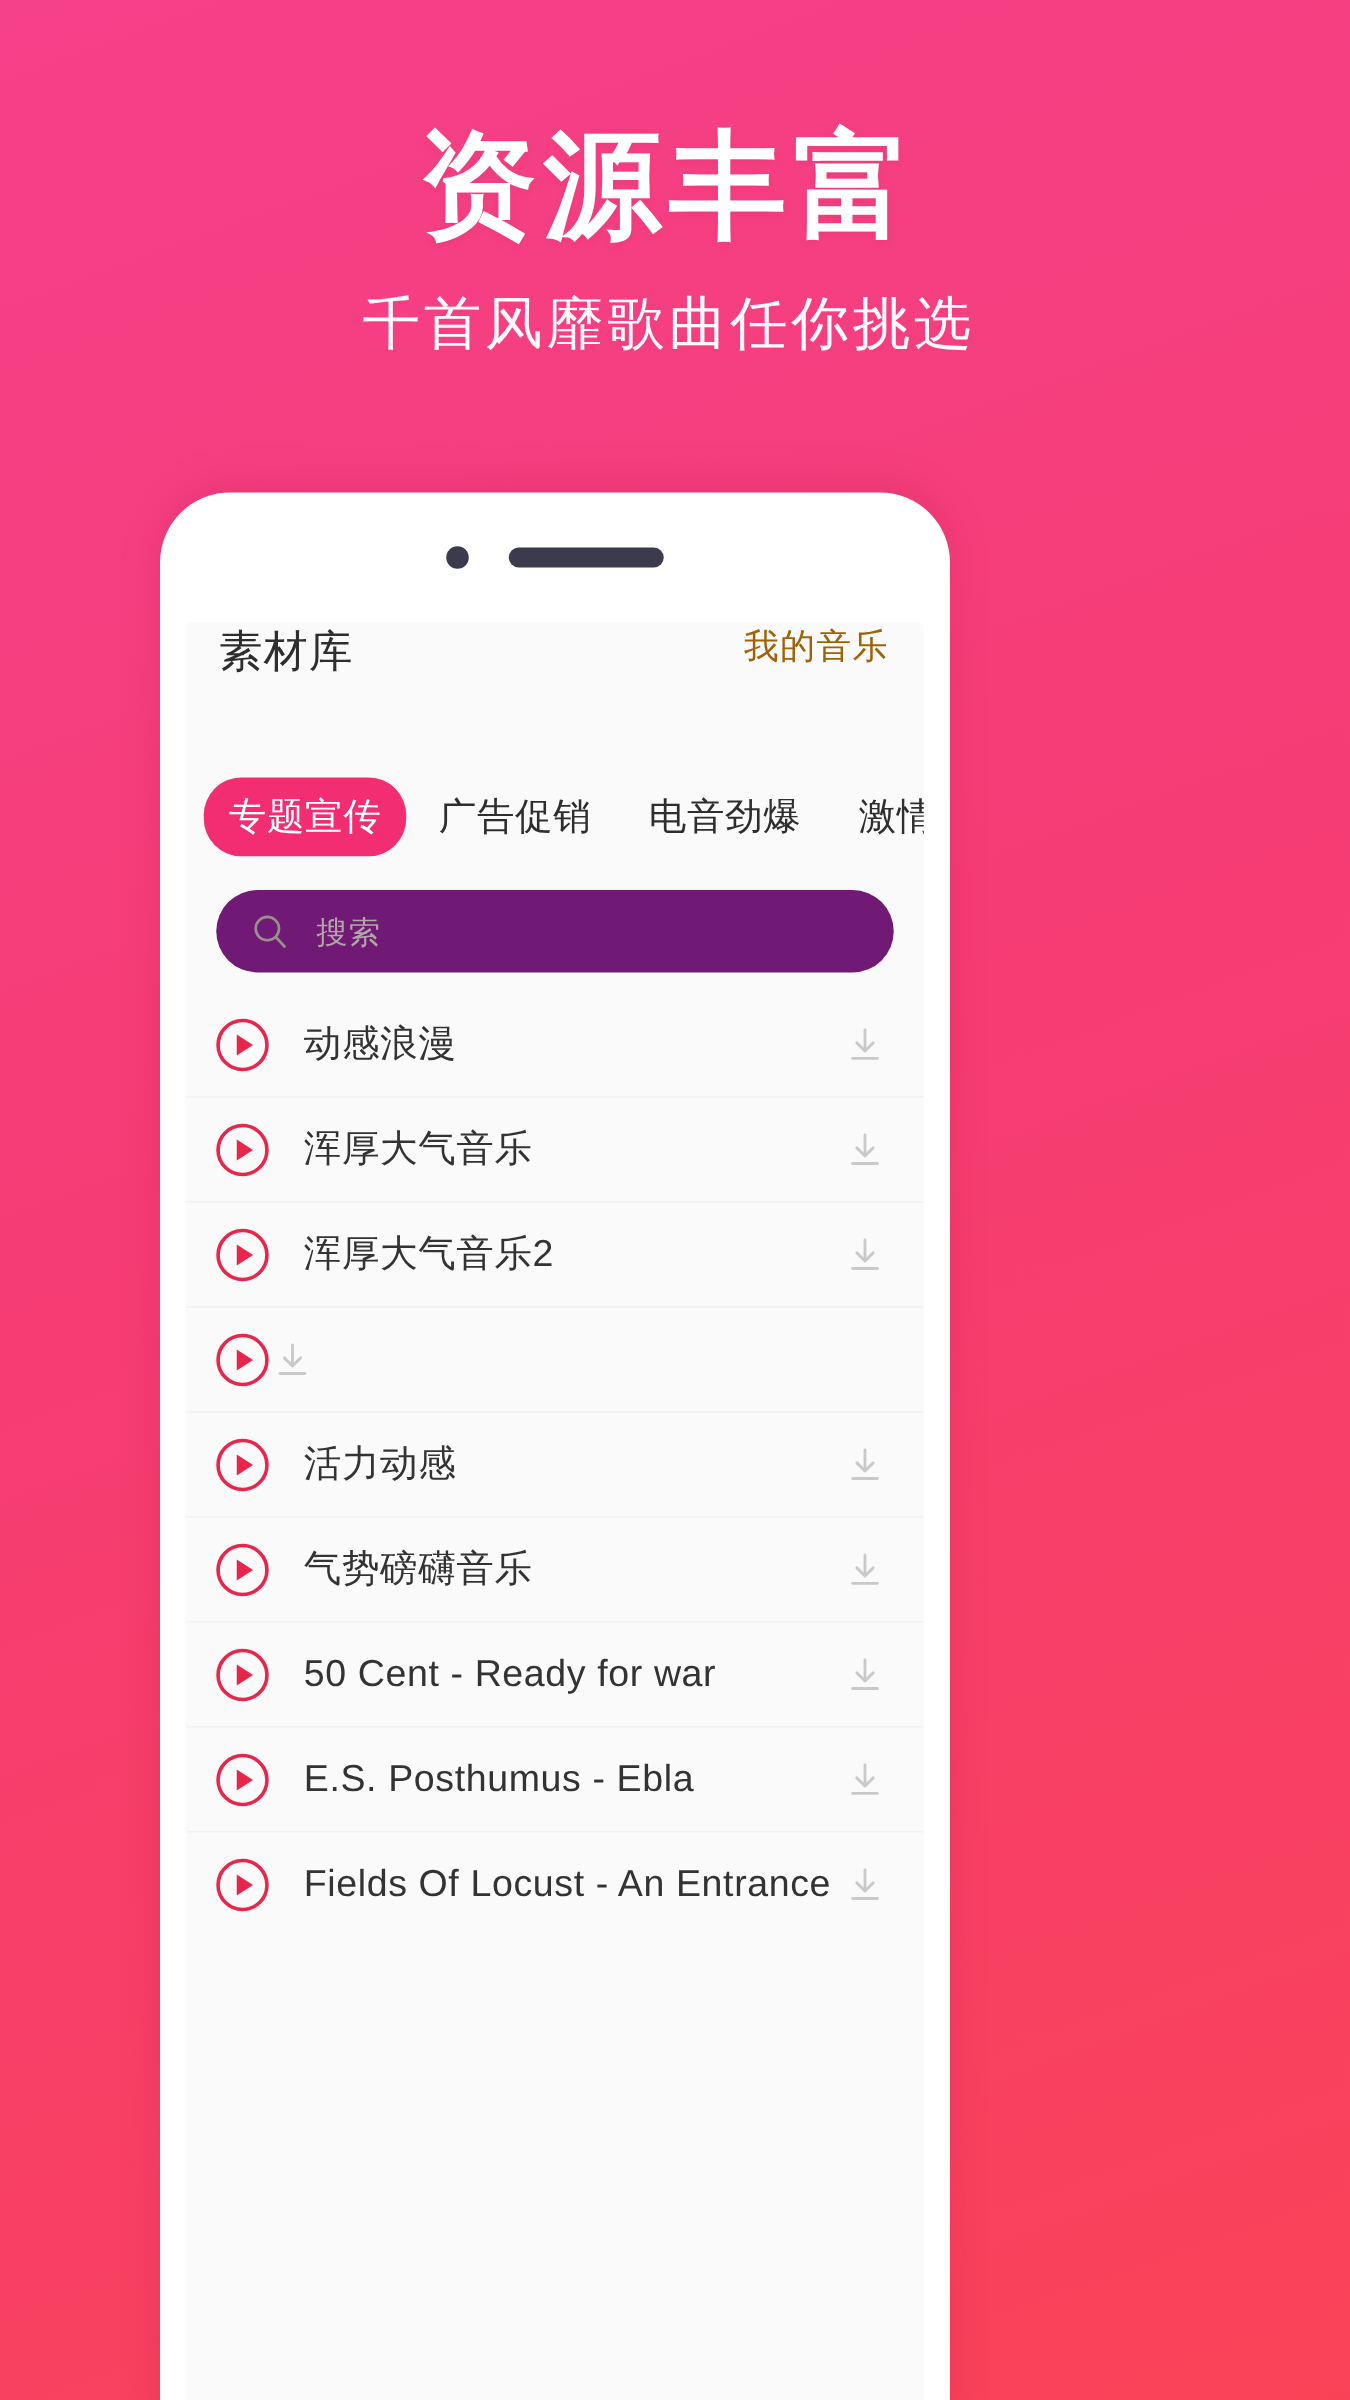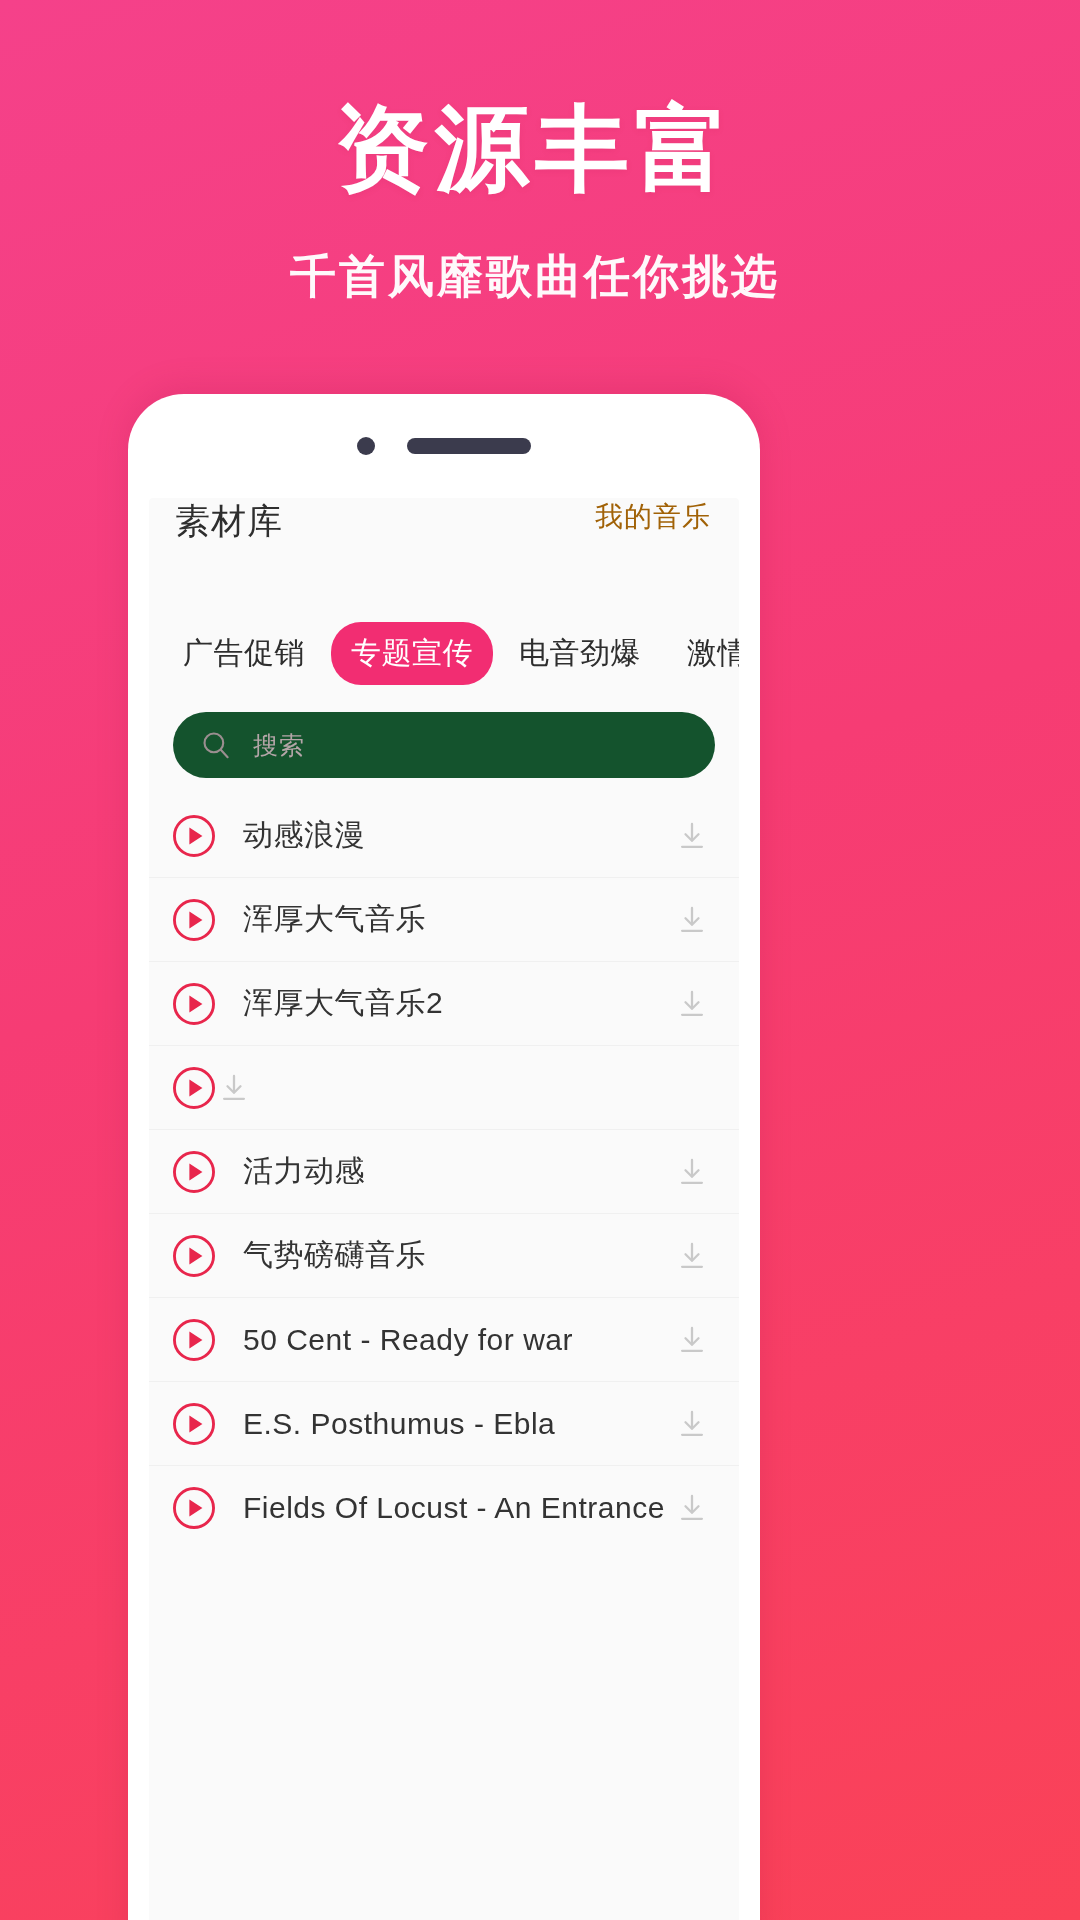--- a/index.html
+++ b/index.html
@@ -22,24 +22,24 @@
   }
   .hero-title {
     color: #ffffff;
     font-size: 94px;
     font-weight: bold;
     letter-spacing: 6px;
     line-height: 1.08;
     text-shadow: 0 2px 6px rgba(180,20,70,0.10);
   }
   .hero-sub {
-    margin-top: 46px;
+    margin-top: 28px;
     color: #ffffff;
     font-size: 46px;
-    font-weight: 700;
+    font-weight: 400;
     letter-spacing: 3px;
     opacity: 0.97;
   }
 
   
   .phone {
     position: absolute;
     left: 128px;
     top: 394px;
     width: 632px;
@@ -114,21 +114,21 @@
     background: #F22D72;
     color: #ffffff;
   }
 
   
   .search-wrap {
     padding: 22px 24px 10px 24px;
   }
   .search-box {
     height: 66px;
-    background: #14532d;
+    background: #701a75;
     border-radius: 33px;
     display: flex;
     align-items: center;
     padding-left: 26px;
     gap: 20px;
   }
   .search-icon { display: block; }
   .search-placeholder {
     font-size: 25px;
     color: #b4a5a8;
@@ -183,22 +183,22 @@
   </div>
 
   <div class="screen">
 
     <div class="app-header">
       <div class="app-title">素材库</div>
       <div class="my-music">我的音乐</div>
     </div>
 
     <div class="tabs">
+      <div class="tab active">专题宣传</div>
       <div class="tab">广告促销</div>
-      <div class="tab active">专题宣传</div>
       <div class="tab">电音劲爆</div>
       <div class="tab">激情磅礴</div>
     </div>
 
     <div class="search-wrap">
       <div class="search-box">
         <svg class="search-icon" width="34" height="34" viewBox="0 0 24 24" fill="none">
           <circle cx="10.5" cy="10.5" r="6.6" stroke="#9b8e90" stroke-width="1.5"></circle>
           <line x1="15.4" y1="15.4" x2="20.2" y2="20.6" stroke="#9b8e90" stroke-width="1.5" stroke-linecap="round"></line>
         </svg>

